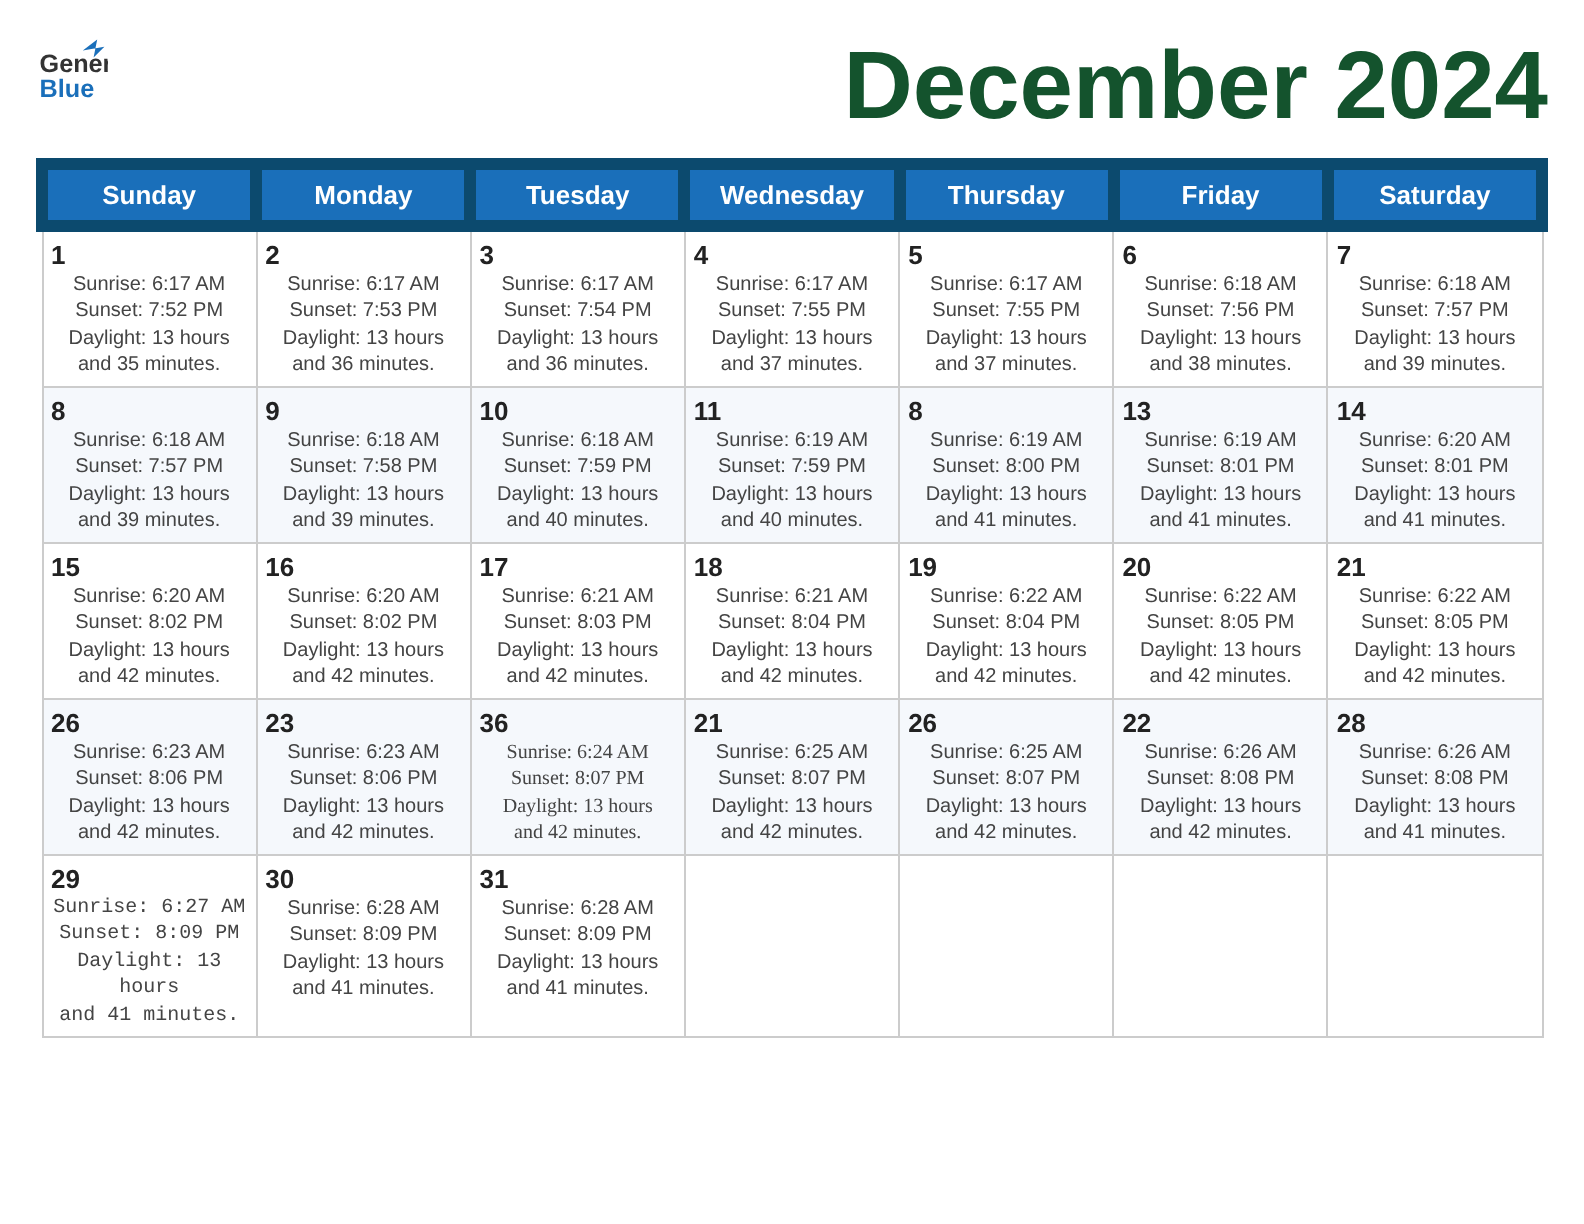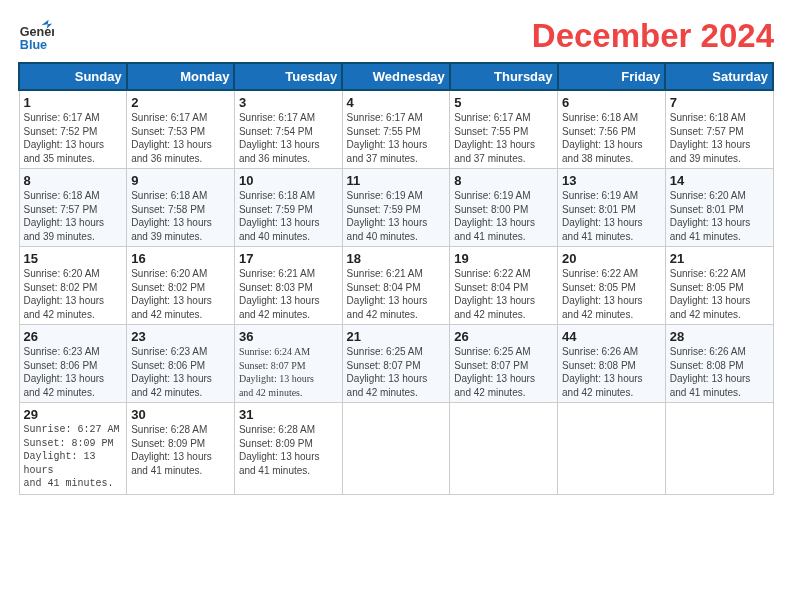--- a/index.html
+++ b/index.html
@@ -19,43 +19,43 @@
     .header {
       display: flex;
       align-items: flex-start;
       justify-content: space-between;
       margin-bottom: 8px;
     }
     .title-block {
       text-align: right;
     }
     .main-title {
-      font-size: 33px;
+      font-size: 48px;
       font-weight: bold;
-      color: #ef4444;
+      color: #14532d;
       line-height: 1.1;
       margin-left: 35px;
     }
     .subtitle {
       font-size: 15px;
       color: #555;
     }
     .calendar {
       width: 100%;
       border-collapse: collapse;
       font-size: 10.5px;
     }
     .calendar thead tr th {
       background: #1a6fba;
       color: #fff;
       font-weight: bold;
       font-size: 13px;
       padding: 5px 4px;
-      border: 2px solid #0c4a6e;
-      text-align: right;
+      border: 6px solid #0c4a6e;
+      text-align: center;
     }
     .calendar tbody tr td {
       border: 1px solid #ccc;
       vertical-align: top;
       padding: 4px 4px 3px 4px;
       width: calc(100% / 7);
       min-height: 78px;
       background: #fff;
     }
     .calendar tbody tr:nth-child(even) td {
@@ -65,20 +65,21 @@
       font-size: 13px;
       font-weight: bold;
       color: #222;
       display: block;
       margin-bottom: 1px;
     }
     .day-info {
       color: #444;
       font-size: 10px;
       line-height: 1.35;
+      text-align: center;
     }
     .empty-cell {
       background: #fff !important;
     }
     .logo-wrapper {
       display: flex;
       align-items: center;
       gap: 2px;
     }
     .logo-icon {
@@ -299,21 +300,21 @@
 and 42 minutes.</div>
           </td>
           <td>
             <span class="day-num">26</span>
             <div class="day-info" style="white-space: pre-line;">Sunrise: 6:25 AM
 Sunset: 8:07 PM
 Daylight: 13 hours
 and 42 minutes.</div>
           </td>
           <td>
-            <span class="day-num">44</span>
+            <span class="day-num">22</span>
             <div class="day-info" style="white-space: pre-line;">Sunrise: 6:26 AM
 Sunset: 8:08 PM
 Daylight: 13 hours
 and 42 minutes.</div>
           </td>
           <td>
             <span class="day-num">28</span>
             <div class="day-info" style="white-space: pre-line;">Sunrise: 6:26 AM
 Sunset: 8:08 PM
 Daylight: 13 hours

